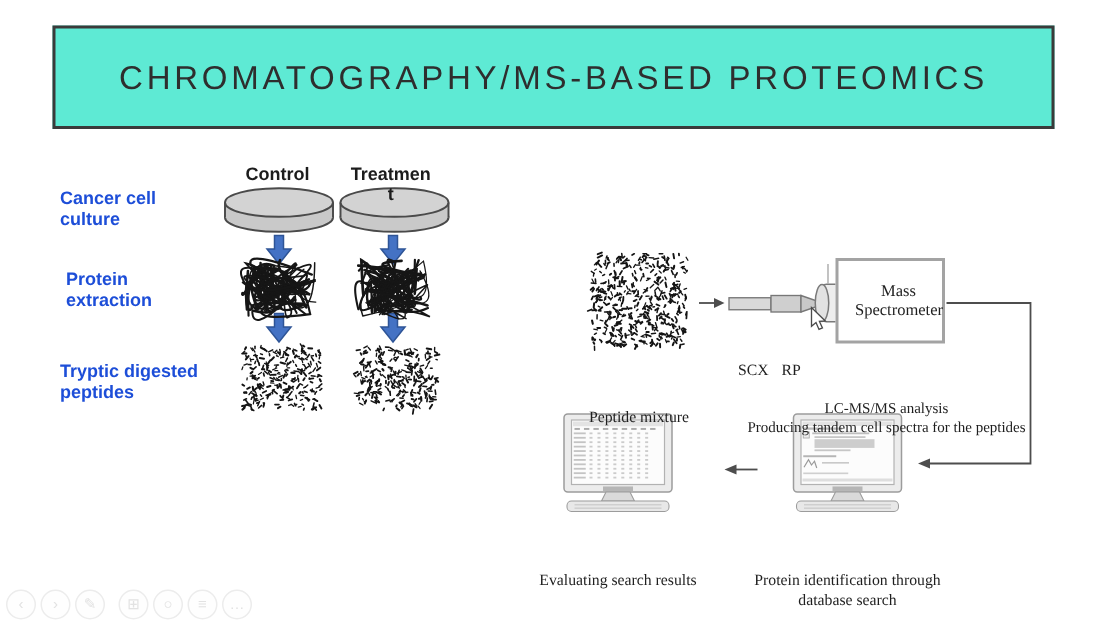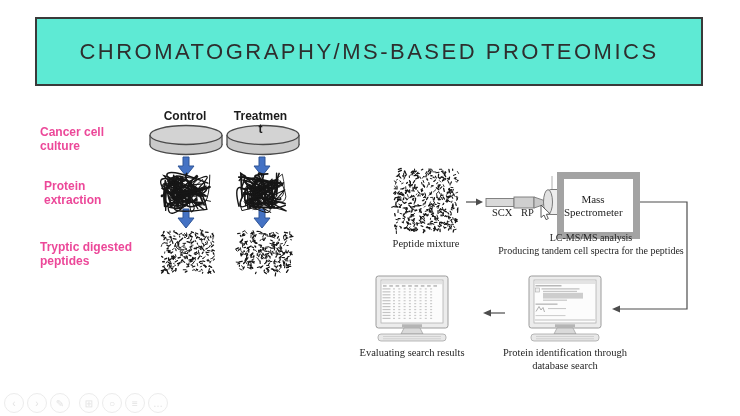--- a/index.html
+++ b/index.html
@@ -6,35 +6,35 @@
   body{width:740px;height:416px;background:#ffffff;position:relative;overflow:hidden;
        font-family:"Liberation Sans",sans-serif;}
   .abs{position:absolute;}
 
   
   .title-box{left:35px;top:17px;width:664px;height:65px;border:2px solid #3a3a3a;
              display:flex;align-items:center;justify-content:center;background:#5eead4;}
   .title-text{font-size:22px;letter-spacing:2.5px;color:#2e2e2e;font-weight:400;white-space:nowrap;}
 
   
-  .step-label{font-weight:bold;font-size:12px;line-height:13.5px;color:#ec4899;}
+  .step-label{font-weight:bold;font-size:12px;line-height:13.5px;color:#1d4ed8;}
   .lbl-cancer{left:40px;top:126px;width:78px;}
   .lbl-protein{left:44px;top:180px;width:78px;}
   .lbl-tryptic{left:40px;top:241px;width:104px;}
   .col-header{font-weight:bold;font-size:12px;line-height:12.5px;color:#1c1c1c;text-align:center;}
   .hdr-control{left:150px;top:110px;width:70px;}
   .hdr-treatment{left:233px;top:110px;width:55px;word-break:break-all;}
 
   
-  .serif{font-family:"Liberation Serif",serif;color:#1f1f1f;}
+  .serif{font-family:"Liberation Serif",serif;color:#1f1f1f;margin-top:35px;}
   .lbl-peptide-mixture{left:382px;top:238px;width:88px;text-align:center;font-size:10.5px;}
   .lbl-scx{left:492px;top:207px;font-size:10.5px;}
   .lbl-rp{left:521px;top:207px;font-size:10.5px;}
-  .ms-box{left:557px;top:172px;width:69px;height:53px;border:7px solid #a3a3a3;background:#fff;
-          display:flex;align-items:center;justify-content:flex-start;text-align:center;}
+  .ms-box{left:557px;top:172px;width:69px;height:53px;border:2px solid #a3a3a3;background:#fff;
+          display:flex;align-items:center;justify-content:flex-end;text-align:center;}
   .ms-box span{font-family:"Liberation Serif",serif;font-size:11px;line-height:13px;color:#1f1f1f;width:58px;}
   .caption{left:460px;top:232px;width:262px;text-align:center;font-size:10px;line-height:12.8px;}
   .lbl-mon-left{left:352px;top:347px;width:120px;text-align:center;font-size:10.5px;line-height:12.5px;}
   .lbl-mon-right{left:496px;top:347px;width:138px;text-align:center;font-size:10.5px;line-height:12.5px;}
 
   
   #art{left:0;top:0;}
 
   
   .presenter-bar{left:4px;top:393px;display:flex;align-items:center;}

